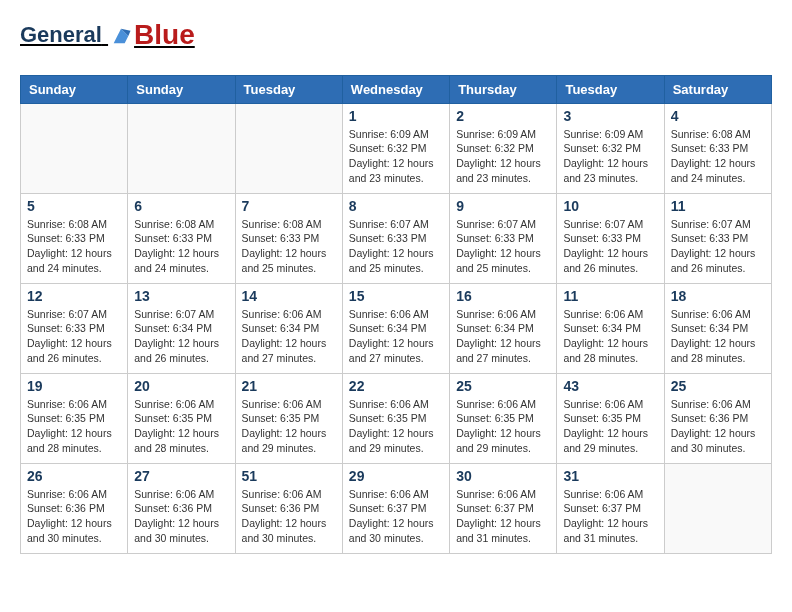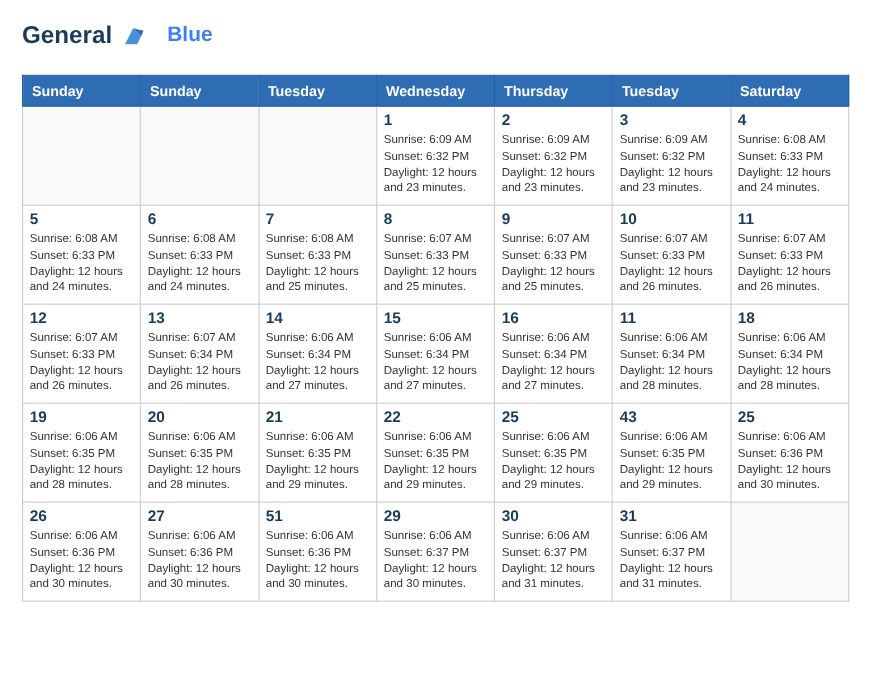--- a/index.html
+++ b/index.html
@@ -8,20 +8,21 @@
       background: #fff;
       width: 792px;
       min-height: 612px;
       padding: 20px;
     }
     .header {
       display: flex;
       justify-content: space-between;
       align-items: flex-start;
       margin-bottom: 10px;
+      text-decoration: underline;
     }
     .logo {
       display: flex;
       align-items: center;
     }
     .title-block {
       text-align: right;
     }
     .month-year {
       font-size: 36px;
@@ -82,21 +83,21 @@
   <div class="logo">
     <div>
       <div style="display:flex;align-items:center;">
         <div style="font-size:22px;font-weight:bold;color:#1a3a5c;line-height:1.1;">
           <span style="color:#1a3a5c;">General</span>
           <svg width="22" height="22" viewBox="0 0 30 30" style="vertical-align:middle;margin-left:2px;">
             <polygon points="5,25 15,5 25,15 20,25" fill="#4a90d9"></polygon>
             <polygon points="15,5 25,15 28,8" fill="#2e6db4"></polygon>
           </svg>
         </div>
-        <div style="font-size:19px;font-weight:bold;color:#3b82f6;line-height:1.1;margin-left:20px;">Blue</div>
+        <div style="font-size:28px;font-weight:bold;color:#b91c1c;line-height:1.1;margin-left:2px;">Blue</div>
       </div>
     </div>
   </div>
   <div class="title-block">
     <div class="month-year"></div>
     <div class="location"></div>
   </div>
 </div>
 
 <table class="calendar">

